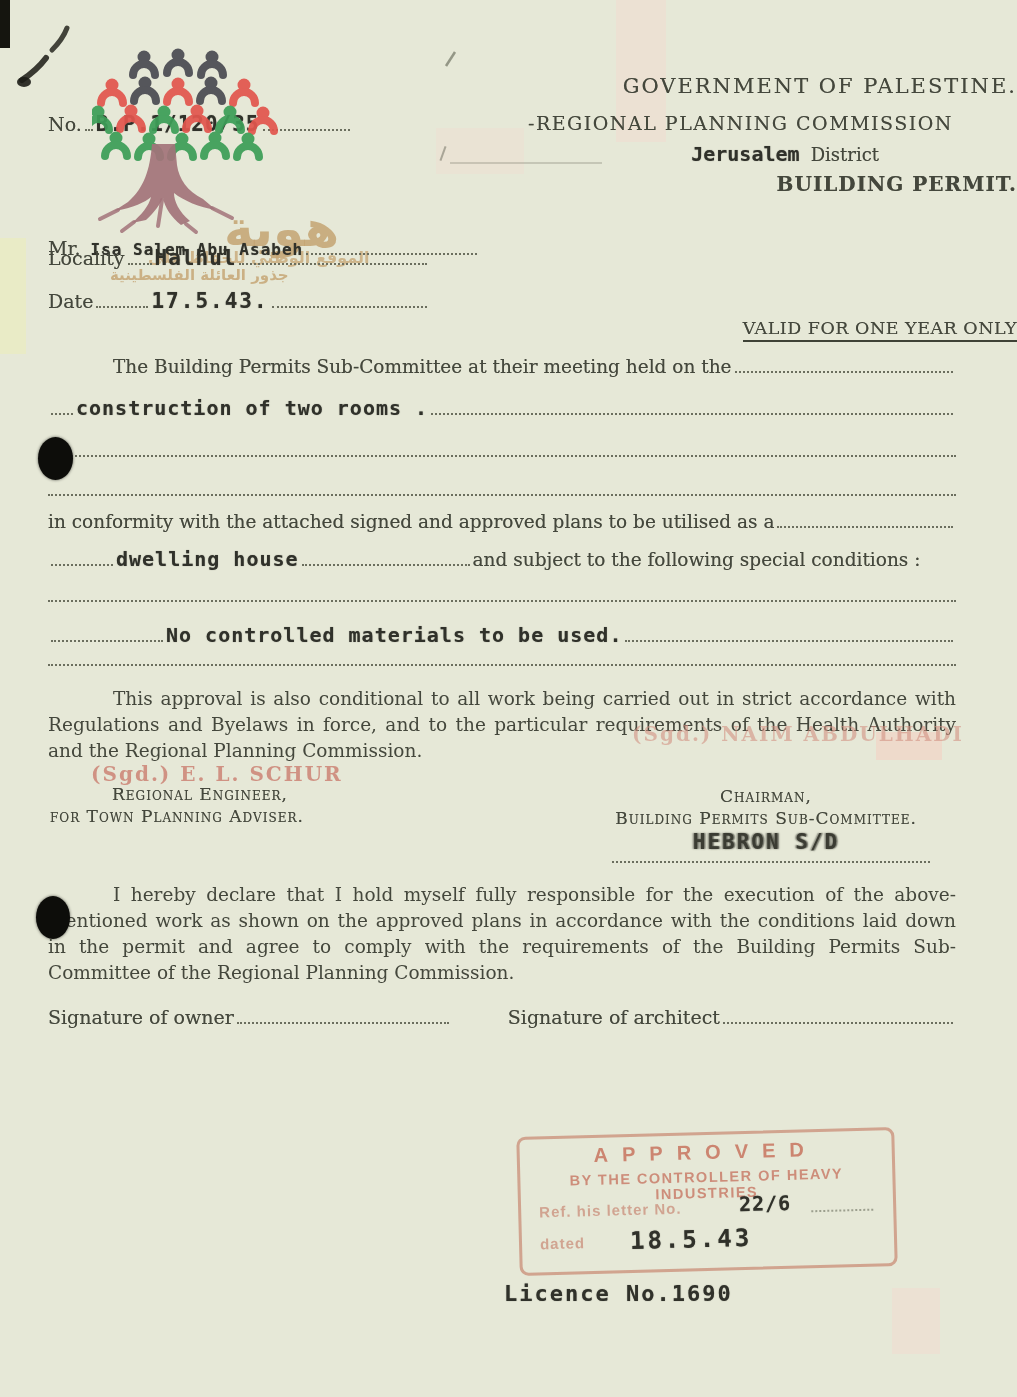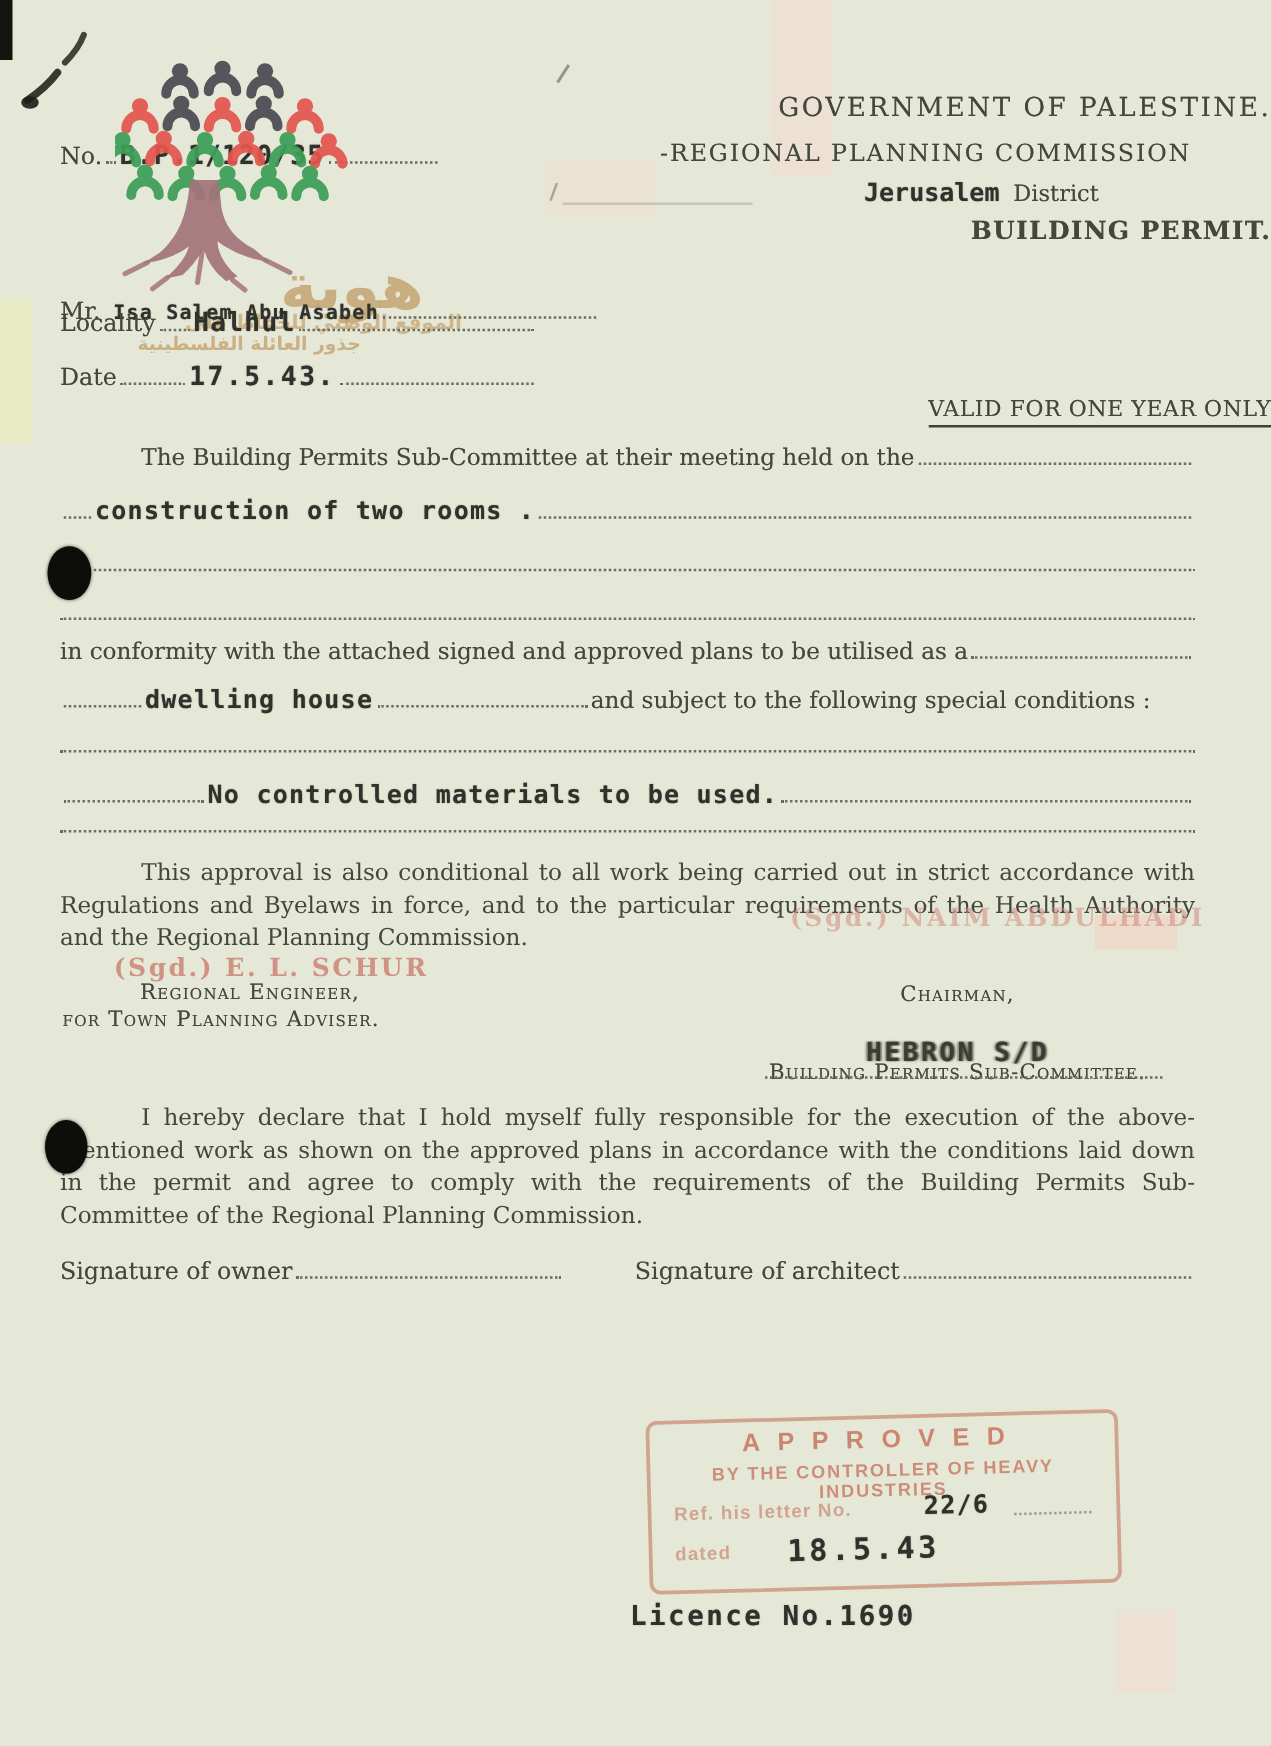--- a/index.html
+++ b/index.html
@@ -191,21 +191,21 @@
     <div>and the Regional Planning Commission.</div>
   </div>
 
   <div class="abs faintred" style="top:722px;left:632px;font-size:20px;color:rgba(210,145,130,.6);z-index:3;">(Sgd.) NAIM ABDULHADI</div>
 
   <div class="abs faintred" style="top:762px;left:91px;font-size:20px;z-index:3;">(Sgd.) E. L. SCHUR</div>
   <div class="abs serif sc" style="top:784px;left:112px;font-size:17px;z-index:3;">Regional Engineer,</div>
   <div class="abs serif sc" style="top:806px;left:50px;font-size:17px;z-index:3;">for Town Planning Adviser.</div>
 
   <div class="rightblock serif sc" style="top:786px;font-size:17px;">Chairman,</div>
-  <div class="rightblock serif sc" style="top:808px;font-size:17px;margin-top:40px;">Building Permits Sub-Committee.</div>
+  <div class="rightblock serif sc" style="top:808px;font-size:17px;">Building Permits Sub-Committee.</div>
   <div class="rightblock typed" style="top:830px;font-size:21px;letter-spacing:2px;color:#3b3c33;
               text-shadow:1.5px 0 1.5px rgba(59,60,51,.7),-1.5px 0 1.5px rgba(59,60,51,.5);">HEBRON S/D</div>
   <div class="abs" style="top:861px;left:612px;width:318px;border-bottom:2px dotted #6b6e5e;z-index:3;"></div>
 
   <div class="para" style="top:882px;">
     <div class="jline indent">I hereby declare that I hold myself fully responsible for the execution of the above-</div>
     <div class="jline">mentioned work as shown on the approved plans in accordance with the conditions laid down</div>
     <div class="jline">in the permit and agree to comply with the requirements of the Building Permits Sub-</div>
     <div>Committee of the Regional Planning Commission.</div>
   </div>

